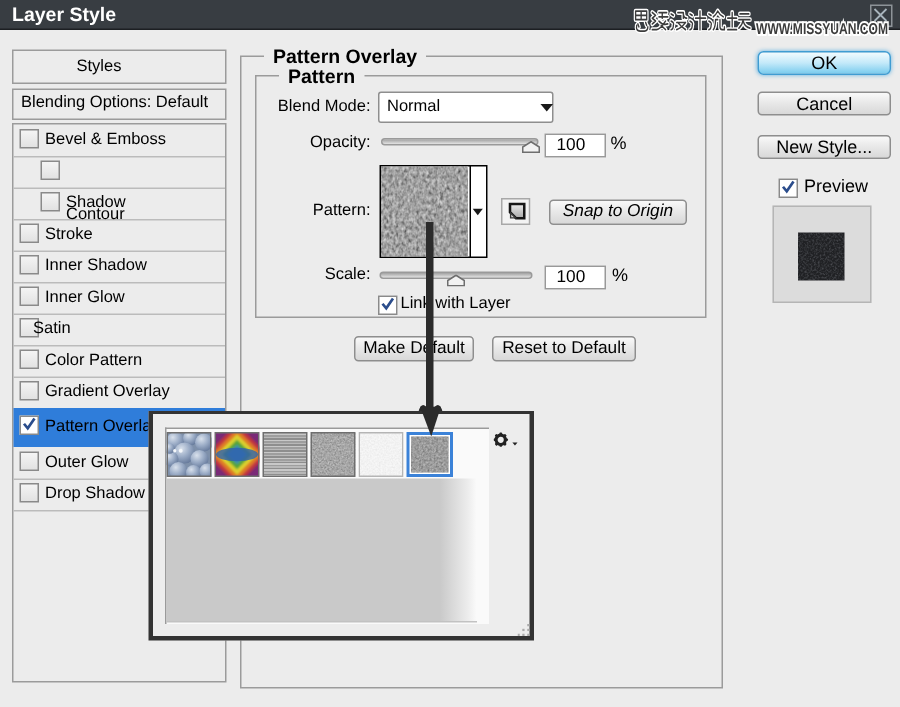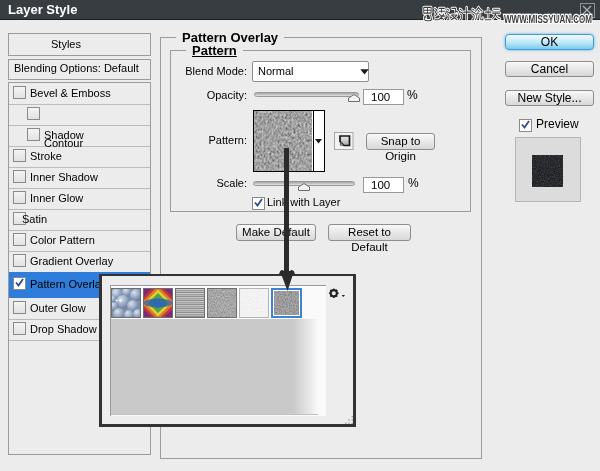--- a/index.html
+++ b/index.html
@@ -96,21 +96,21 @@
     <path d="M3 6.5 L5.5 9.5 L10 3" stroke="#2b4d8c" stroke-width="1.8" fill="none"></path>
   </svg>
 <div class="cb" style="left:13px;top:301px;"></div>
 <div class="lbl" style="left:30px;top:302px;">Outer Glow</div>
 <div class="cb" style="left:13px;top:322px;"></div>
 <div class="lbl" style="left:30px;top:323px;">Drop Shadow</div>
 
 <div class="bx" style="left:160px;top:37px;width:320px;height:420px;"></div>
 <div class="abs" style="left:176px;top:30px;background:#ececec;padding:0 6px;font-size:13px;font-weight:bold;">Pattern Overlay</div>
 <div class="bx" style="left:170px;top:50px;width:299px;height:160px;"></div>
-<div class="abs" style="left:186px;top:43px;background:#ececec;padding:0 6px;font-size:13px;font-weight:bold;text-decoration:underline;">Pattern</div>
+<div class="abs" style="left:186px;top:43px;background:#ececec;padding:0 6px;font-size:13px;font-weight:bold;">Pattern</div>
 
 <div class="lbl" style="left:170px;top:65px;width:77px;text-align:right;">Blend Mode:</div>
 <div class="abs" style="left:252px;top:61px;width:117px;height:21px;border:1px solid #8e8e8e;border-radius:2px;background:#fff;box-sizing:border-box;"></div>
 <div class="lbl" style="left:258px;top:65px;">Normal</div>
 <svg class="abs" style="left:360px;top:69px;" width="9" height="6" viewBox="0 0 9 6">
     <path d="M0.3 0.3 L8.7 0.3 L4.5 5.4 Z" fill="#1a1a1a"></path>
   </svg>
 
 <div class="lbl" style="left:170px;top:89px;width:77px;text-align:right;">Opacity:</div>
 <div class="abs" style="left:254px;top:92px;width:105px;height:5px;border-radius:3px;background:linear-gradient(#a2a2a2,#e3e3e3);border:1px solid #9a9a9a;box-sizing:border-box;"></div>
@@ -146,39 +146,39 @@
   <defs>
       <linearGradient id="pg" x1="0" y1="0" x2="0" y2="1">
         <stop offset="0" stop-color="#ececec"></stop>
         <stop offset="1" stop-color="#a8a8a8"></stop>
       </linearGradient>
     </defs>
   <path d="M6 4 H15.5 V13.5 H10 L6 9.5 Z" fill="url(#pg)" stroke="#161616" stroke-width="1.7" stroke-linejoin="miter"></path>
   <path d="M6.4 10 L9.6 13.2 L6.4 13.2 Z" fill="#dcdcdc" stroke="#3a3a3a" stroke-width="0.9"></path>
 </svg>
 
-<div class="btn" style="left:366px;top:133px;width:69px;height:17px;line-height:15px;font-size:11.5px;">Snap to Origin</div>
+<div class="btn" style="left:366px;top:133px;width:92px;height:17px;line-height:15px;font-size:11.5px;font-style:italic;">Snap to Origin</div>
 
 <div class="lbl" style="left:170px;top:177px;width:77px;text-align:right;">Scale:</div>
 <div class="abs" style="left:253px;top:181px;width:102px;height:5px;border-radius:3px;background:linear-gradient(#a2a2a2,#e3e3e3);border:1px solid #9a9a9a;box-sizing:border-box;"></div>
 <svg class="abs" style="left:298px;top:183px;" width="12" height="8" viewBox="0 0 12 8">
     <path d="M6 0.5 L11.5 4 L11.5 7.5 L0.5 7.5 L0.5 4 Z" fill="#f2f2f2" stroke="#6e6e6e" stroke-width="1"></path>
   </svg>
 <div class="abs" style="left:363px;top:177px;width:41px;height:16px;border:1px solid #999;background:#fff;box-sizing:border-box;"></div>
 <div class="lbl" style="left:371px;top:179px;font-size:11.5px;">100</div>
 <div class="lbl" style="left:408px;top:177px;font-size:12px;">%</div>
 
 <div class="cb" style="left:252px;top:197px;background:#fff;"></div>
 <svg class="abs" style="left:252px;top:196px;" width="13" height="13" viewBox="0 0 13 13">
     <path d="M3 6.5 L5.5 9.5 L10 3" stroke="#2b4d8c" stroke-width="1.8" fill="none"></path>
   </svg>
 <div class="lbl" style="left:267px;top:196px;">Link with Layer</div>
 
 <div class="btn" style="left:236px;top:224px;width:80px;height:17px;line-height:15px;font-size:11.5px;">Make Default</div>
-<div class="btn" style="left:328px;top:224px;width:83px;height:17px;line-height:15px;font-size:11.5px;">Reset to Default</div>
+<div class="btn" style="left:328px;top:224px;width:96px;height:17px;line-height:15px;font-size:11.5px;">Reset to Default</div>
 
 <div class="abs" style="left:505px;top:34px;width:89px;height:16px;border:1px solid #3f9cd2;border-radius:4px;background:linear-gradient(#f2fbfe,#c3e9f9 50%,#7accee);box-shadow:0 0 3px rgba(90,175,225,0.95);box-sizing:border-box;font-size:12px;text-align:center;line-height:14px;">OK</div>
 <div class="btn" style="left:505px;top:61px;width:89px;height:16px;line-height:14px;">Cancel</div>
 <div class="btn" style="left:505px;top:90px;width:89px;height:16px;line-height:14px;">New Style...</div>
 <div class="cb" style="left:519px;top:119px;background:#fff;"></div>
 <svg class="abs" style="left:519px;top:118px;" width="13" height="13" viewBox="0 0 13 13">
     <path d="M3 6.5 L5.5 9.5 L10 3" stroke="#2b4d8c" stroke-width="1.8" fill="none"></path>
   </svg>
 <div class="lbl" style="left:536px;top:118px;font-size:12px;">Preview</div>
 

